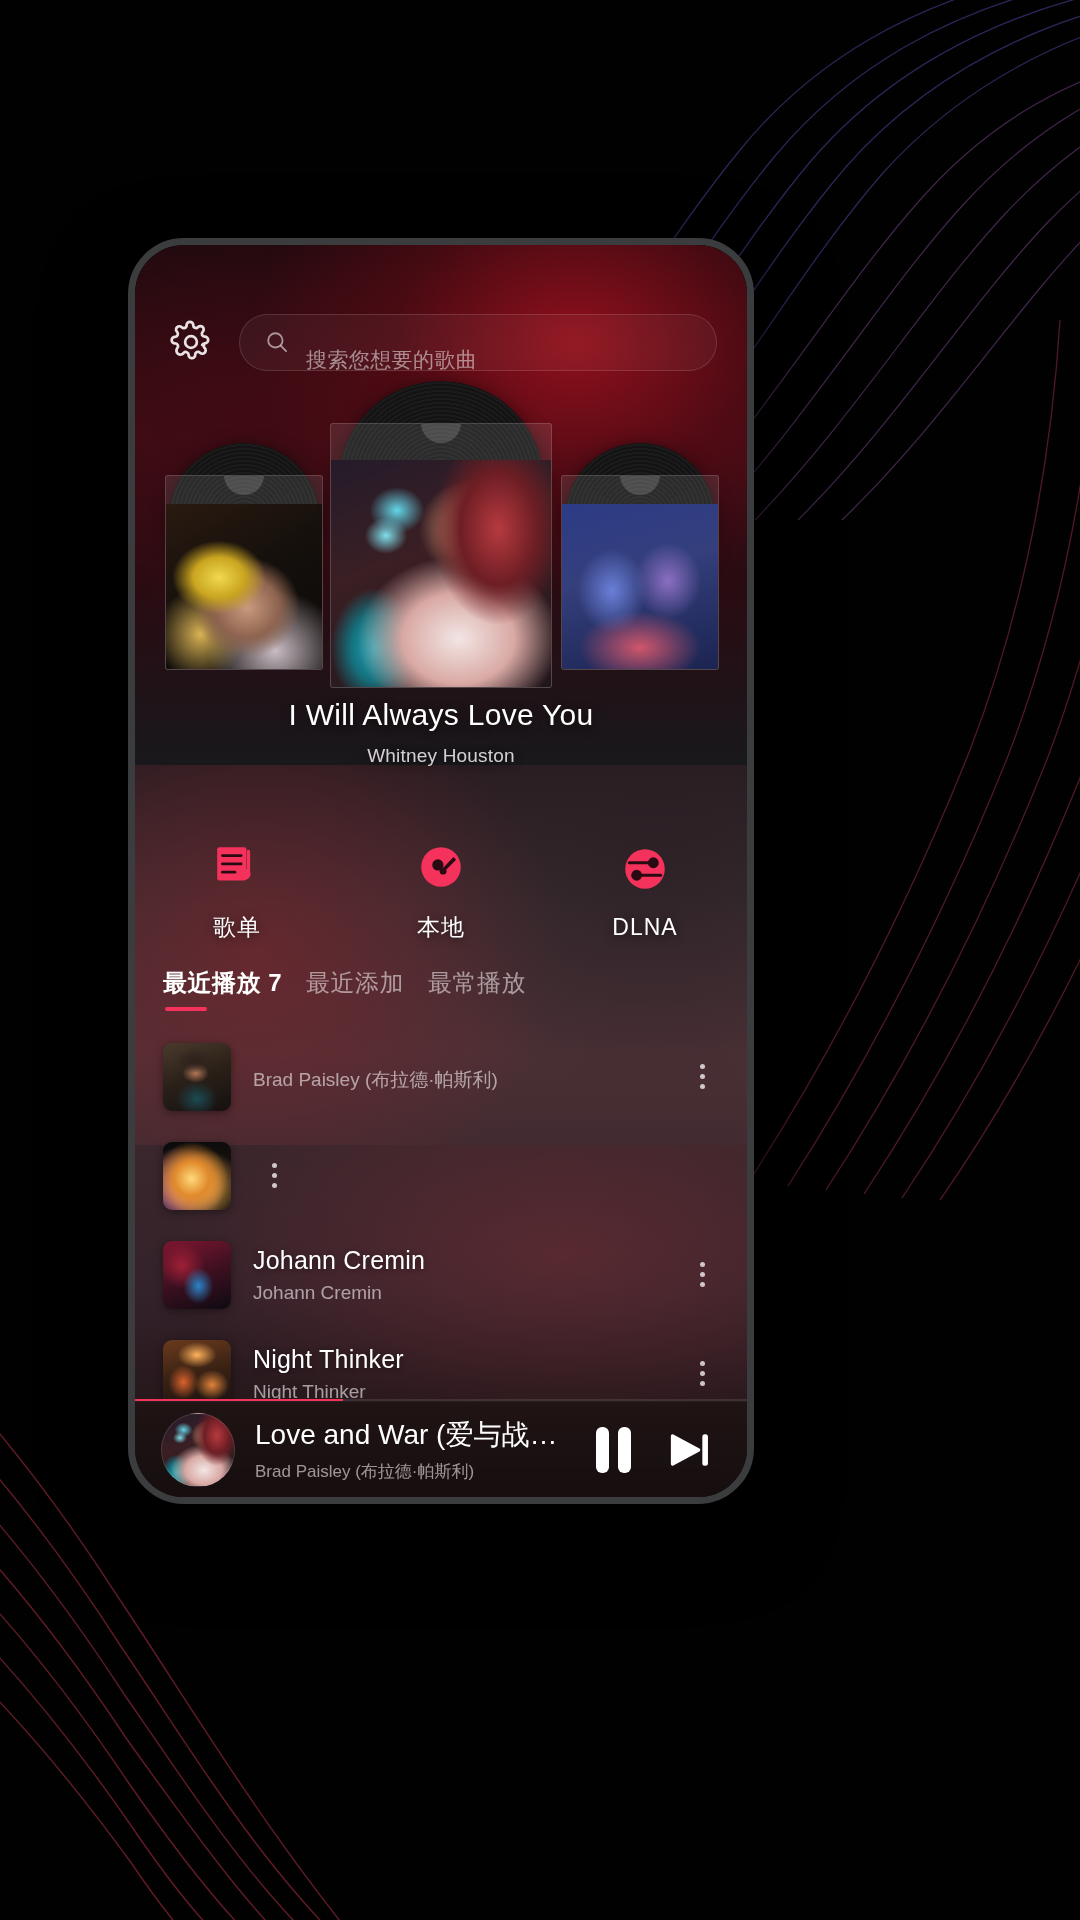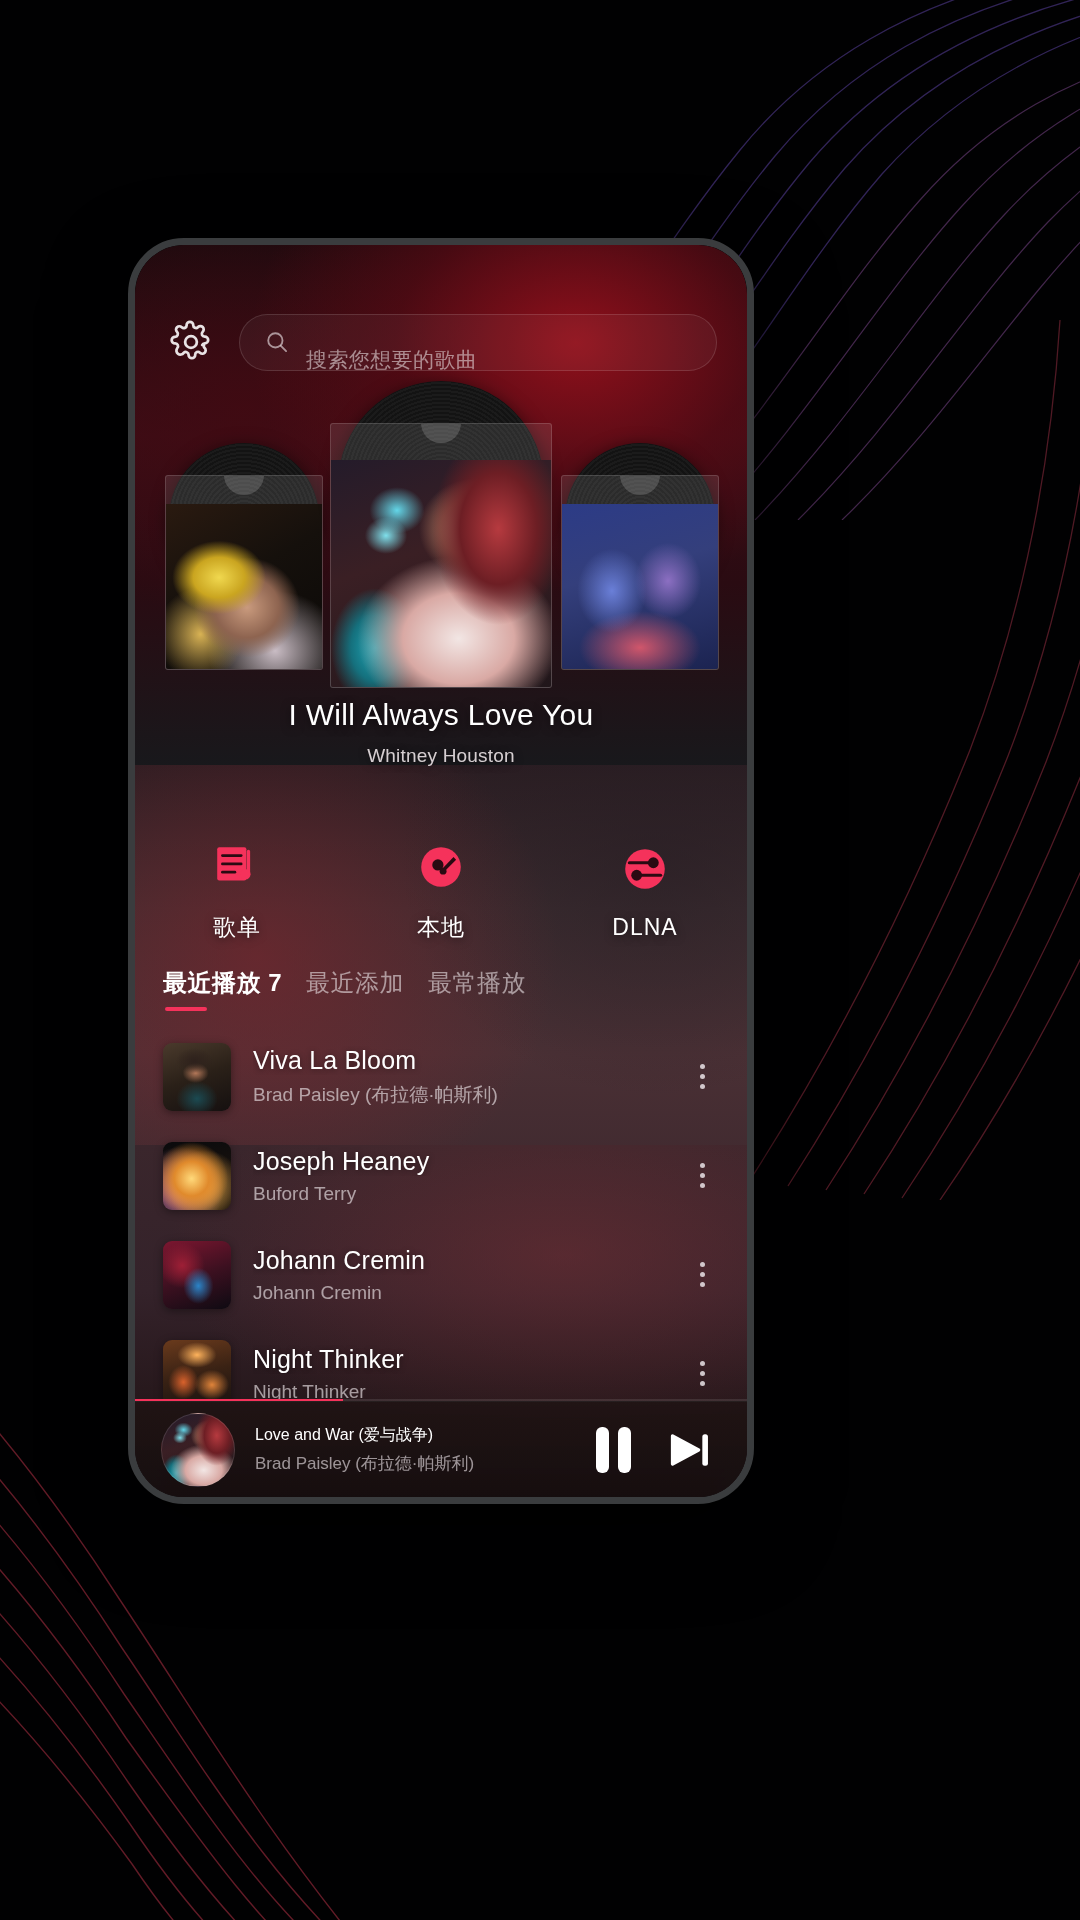--- a/index.html
+++ b/index.html
@@ -419,21 +419,21 @@
   #mp-avatar {
     width: 74px; height: 74px;
     flex: 0 0 74px;
     border-radius: 50%;
     overflow: hidden;
     border: 1px solid rgba(255,255,255,.12);
   }
   #mp-meta { flex: 1; min-width: 0; }
   #mp-title {
     color: #fff;
-    font-size: 16px;
+    font-size: 28px;
     white-space: nowrap;
     overflow: hidden;
     text-overflow: ellipsis;
   }
   #mp-artist {
     margin-top: 6px;
     color: rgba(232,224,228,.64);
     font-size: 17px;
     white-space: nowrap;
     overflow: hidden;
@@ -621,36 +621,31 @@
         <div class="tab">
           <span class="tab-text">最常播放</span>
         </div>
       </div>
 
       <div id="songlist">
 
         <div class="song-row">
           <div class="song-thumb th-1"></div>
           <div class="song-meta">
-            <div class="song-title">Viva La Bloom</div>
             <div class="song-artist">Brad Paisley (布拉德·帕斯利)</div>
           </div>
           <div class="song-more">
             <i></i>
             <i></i>
             <i></i>
           </div>
         </div>
 
         <div class="song-row">
           <div class="song-thumb th-2"></div>
-          <div class="song-meta">
-            <div class="song-title">Joseph Heaney</div>
-            <div class="song-artist">Buford Terry</div>
-          </div>
           <div class="song-more">
             <i></i>
             <i></i>
             <i></i>
           </div>
         </div>
 
         <div class="song-row">
           <div class="song-thumb th-3"></div>
           <div class="song-meta">

